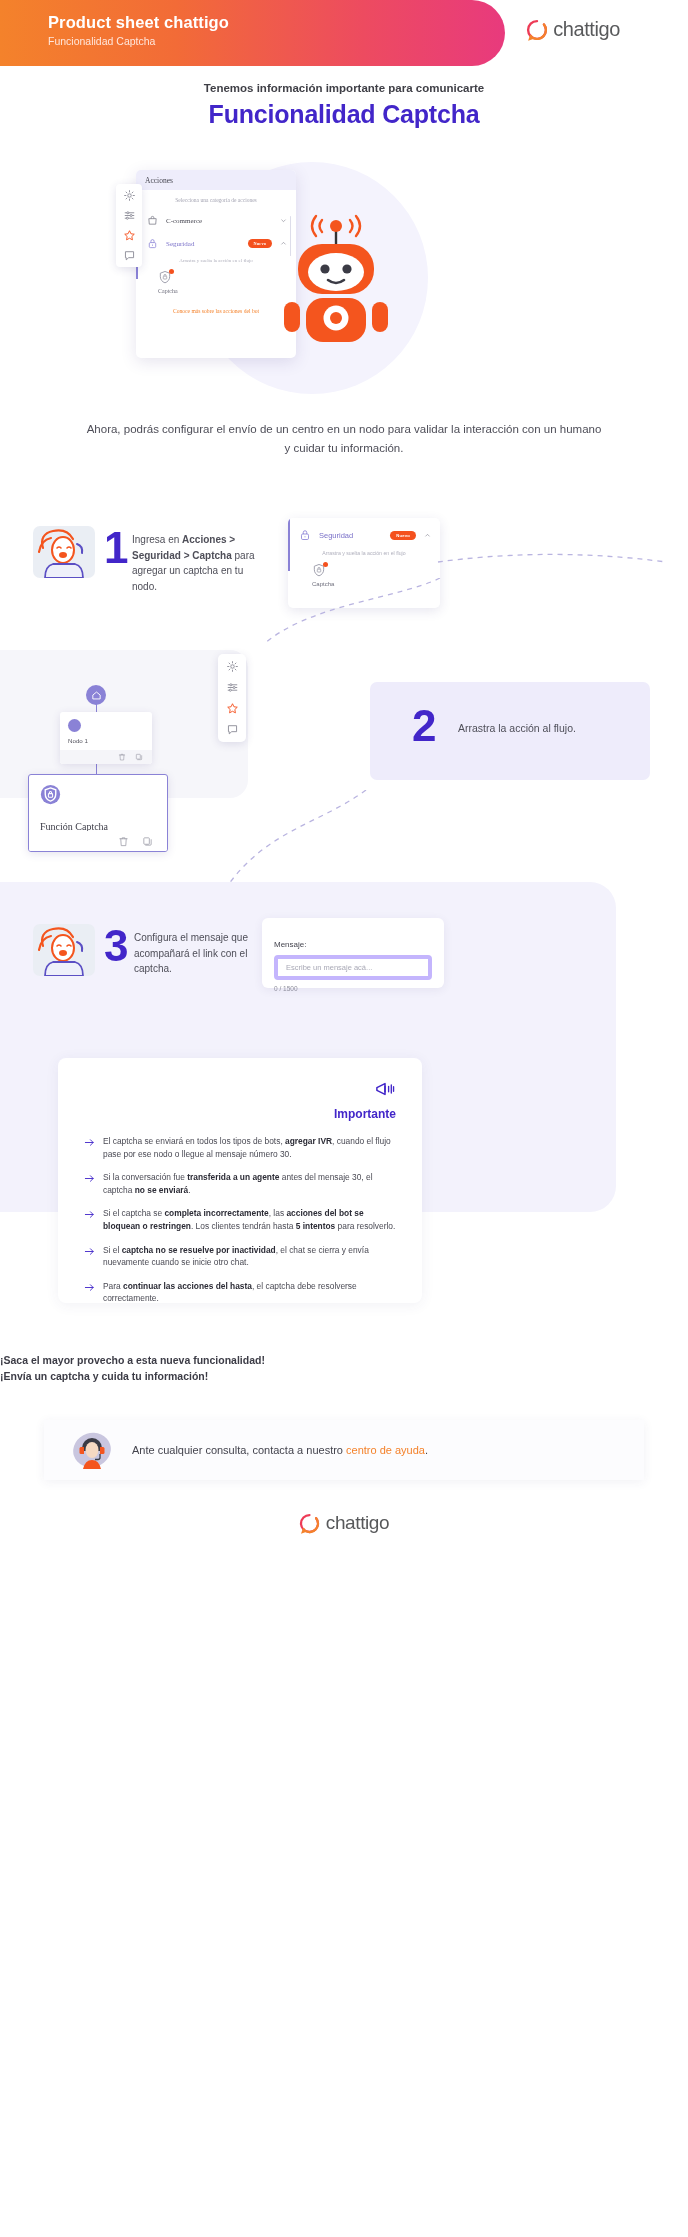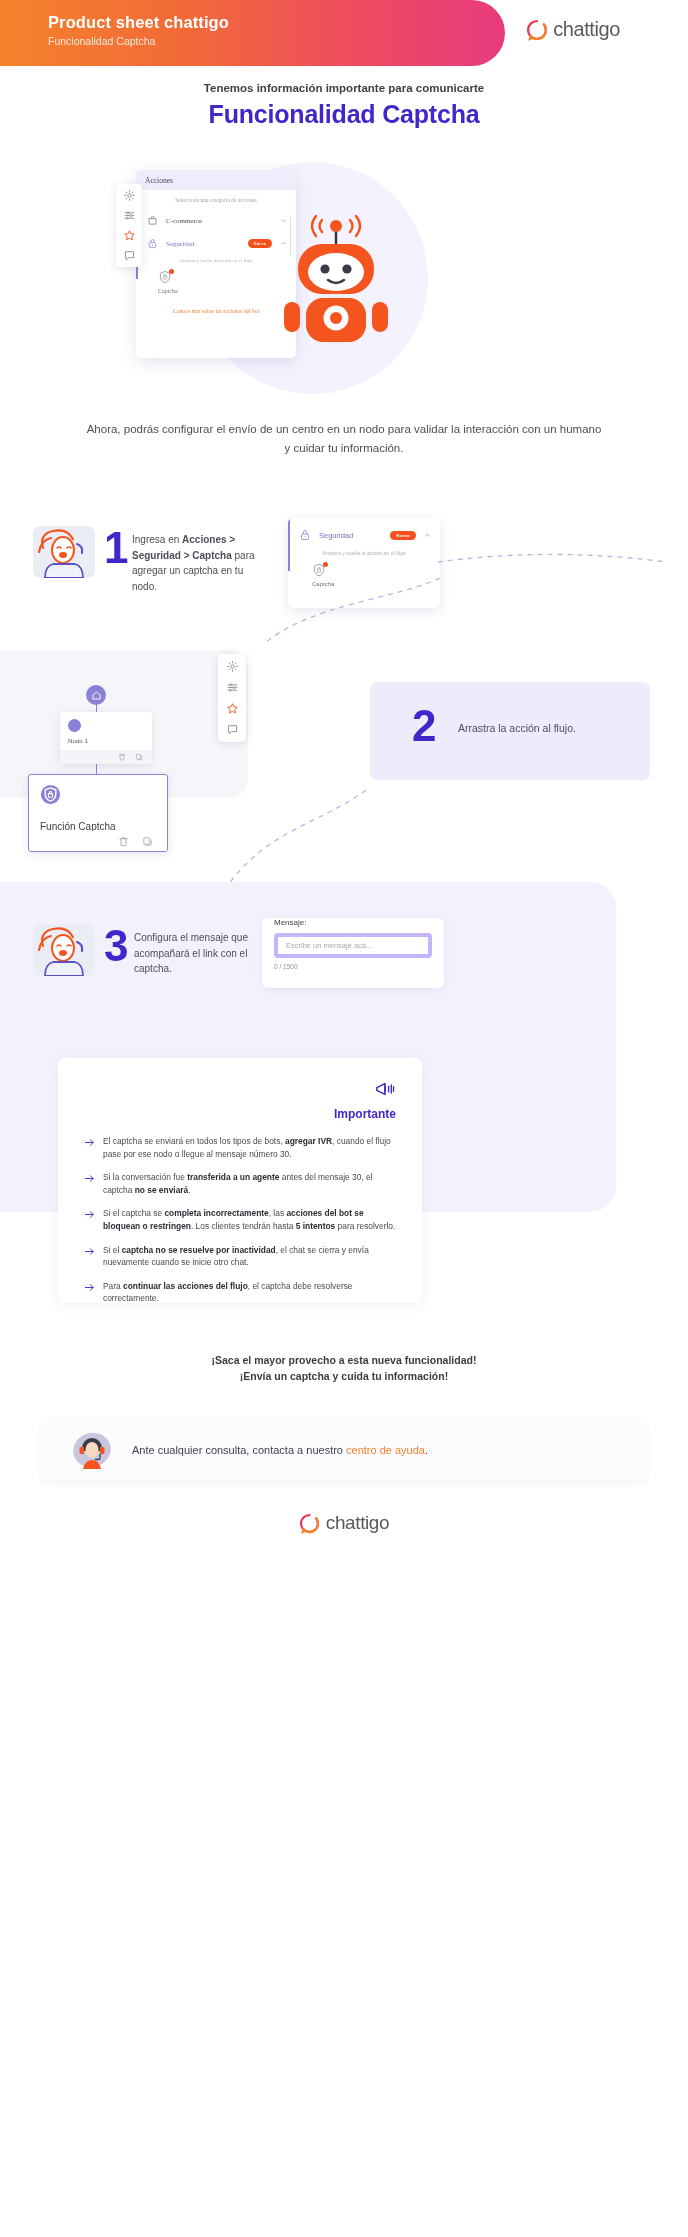--- a/index.html
+++ b/index.html
@@ -250,21 +250,21 @@
   .node-foot {
     position: absolute; left: 0; right: 0; bottom: 0;
     height: 14px; background: #f5f5f9;
     display: flex; align-items: center; justify-content: flex-end;
     gap: 9px; padding-right: 9px;
   }
   .node2 {
     left: 28px; top: 124px; width: 140px; height: 78px;
     border: 1px solid #8a82d6; background: #fff;
   }
-  .node2 .node-top { padding: 9px 11px 0; }
+  .node2 .node-top { padding: 9px 11px 0; font-family: Liberation Serif, serif; }
   .node2-name { font-size: 10px; color: #3d3d48; margin-top: 12px; }
   .node2 .node-foot { height: 20px; background: #fff; gap: 13px; padding-right: 14px; }
   .ic-sm { width: 8px; height: 8px; }
   .ic-md { width: 11px; height: 11px; }
   .step2-card {
     position: absolute; left: 370px; top: 32px;
     width: 280px; height: 98px;
     background: #eeecfb; border-radius: 7px;
   }
   .s2-num { left: 412px; top: 54px; font-size: 44px; }
@@ -286,21 +286,21 @@
   .s3-num { left: 104px; top: 6px; font-size: 44px; }
   .s3-txt {
     position: absolute; left: 134px; top: 12px; width: 122px;
     font-size: 10px; line-height: 1.55; color: #4e4e58;
   }
   .msg-card {
     position: absolute; left: 262px; top: 0;
     width: 182px; height: 70px;
     background: #ffffff; border-radius: 6px;
     box-shadow: 0 2px 10px rgba(60,50,120,.08);
-    padding: 0 12px;
+    padding: 22px 12px;
   }
   .msg-label { font-size: 8px; color: #45454f; margin-bottom: 6px; }
   .msg-input {
     width: 158px; height: 25px;
     border: 4px solid #c4b5fd; border-radius: 4px;
     background: #fff;
     font-family: "Liberation Sans", sans-serif;
     font-size: 7.5px; color: #56565f;
     padding: 0 8px;
   }
@@ -324,21 +324,21 @@
   }
   .imp-list { margin-top: 14px; }
   .imp-item { display: flex; gap: 8px; margin-bottom: 11px; }
   .arrow-ic { flex: none; width: 11px; height: 11px; margin-top: 2px; }
   .imp-text { font-size: 8.4px; line-height: 1.5; color: #4a4a54; }
   .imp-text b { color: #2c2c36; }
 
   
   .closing {
     position: absolute; top: 1352px; left: 0; width: 688px;
-    text-align: center; font-size: 10.5px; font-weight: bold;
+    font-size: 10.5px; font-weight: bold;
     line-height: 1.55; color: #3c3c46;
   }
   .help-card {
     position: absolute; left: 44px; top: 1420px;
     width: 600px; height: 60px;
     background: #fcfcfe;
     box-shadow: 0 2px 10px rgba(60,50,120,.07);
     display: flex; align-items: center;
     padding-left: 26px; gap: 18px;
   }
@@ -657,21 +657,21 @@
       <div class="imp-text">
         <span>Si el </span><b>captcha no se resuelve por inactividad</b><span>, el chat se cierra y envía nuevamente cuando se inicie otro chat.</span>
       </div>
     </div>
 
     <div class="imp-item">
       <svg class="arrow-ic" viewBox="0 0 24 24">
         <path d="M3 12h17M14 6l6 6-6 6" fill="none" stroke="#4226c9" stroke-width="2" stroke-linecap="round" stroke-linejoin="round"></path>
       </svg>
       <div class="imp-text">
-        <span>Para </span><b>continuar las acciones del flujo</b><span>, el captcha debe resolverse correctamente.</span>
+        <span>Para </span><b>continuar las acciones del hasta</b><span>, el captcha debe resolverse correctamente.</span>
       </div>
     </div>
   </div>
 </div>
 
 <div class="closing">
   <div>¡Saca el mayor provecho a esta nueva funcionalidad!</div>
   <div>¡Envía un captcha y cuida tu información!</div>
 </div>
 

